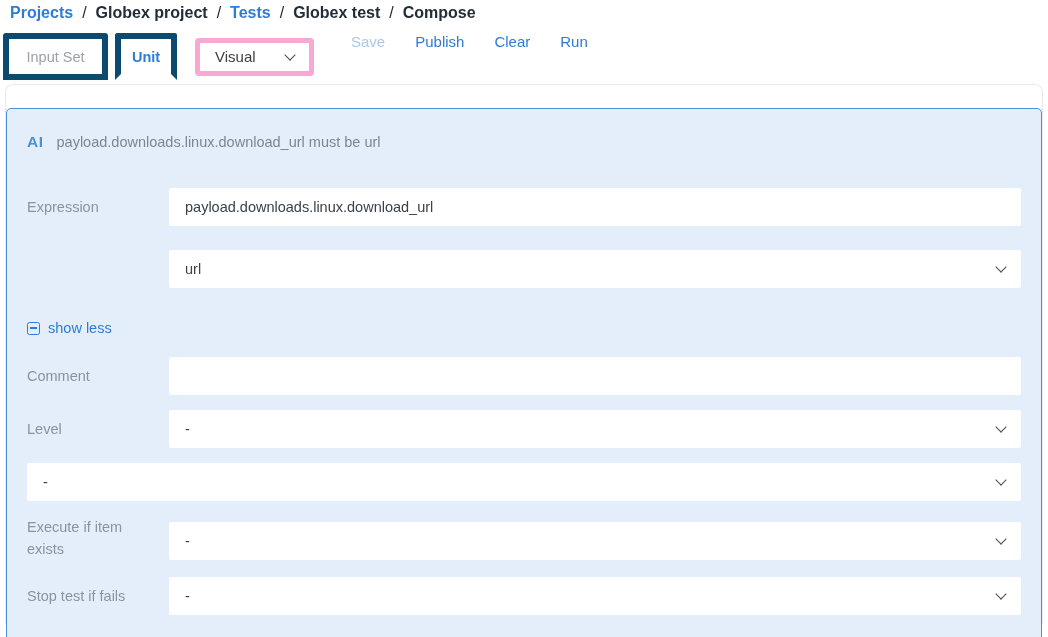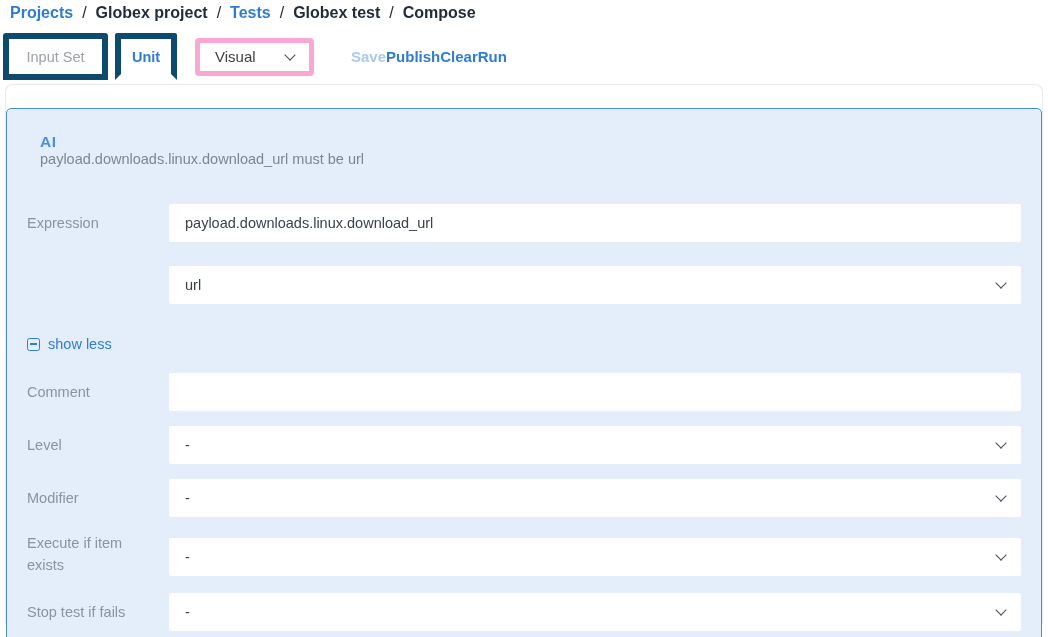--- a/index.html
+++ b/index.html
@@ -16,33 +16,33 @@
   .toolbar { display:flex; align-items:stretch; height:47px; margin:11px 0 0 3px; }
   .tab { background:#fff; border:6px solid #0c4a6e; border-radius:3px 3px 0 0;
     display:flex; align-items:center; justify-content:center;
     font-size:14.5px; cursor:pointer; }
   .tab.inactive { width:105px; color:#9aa1a8; margin-right:7px; }
   .tab.active { width:62px; color:#2e7cd5; font-weight:700; border-bottom-color:#ffffff; }
   .mode-select { width:119px; height:38px; align-self:center; margin-left:18px;
     border:5px solid #f9a8d4; border-radius:4px; background:#fff;
     display:flex; align-items:center; justify-content:space-between;
     padding:0 15px; font-size:15px; color:#404040; cursor:pointer; }
-  .actions { display:flex; align-items:center; margin-left:37px;
-    font-size:15px; font-weight:700; }
+  .actions { display:flex; align-items:flex-start; gap:30px; margin-left:37px;
+    font-size:15px; font-weight:400; }
   .action-link { color:#2e7cd5; cursor:pointer; }
   .action-link.disabled { color:#a9c9ee; cursor:default; }
 
   
   .content-shell { margin:4px 5px 0; border:1px solid #e7eaee; border-bottom:none;
     border-radius:8px 8px 0 0; padding:23px 0 0; background:#fff; height:540px; }
 
   
   .panel { border:1.5px solid #4b90d7; border-radius:5px; background:#e3eefa;
     padding:24px 20px 40px; min-height:560px; }
-  .panel-header { display:flex; align-items:baseline; margin-bottom:37px;flex-direction:column; }
+  .panel-header { display:flex; align-items:baseline; margin-bottom:37px; }
   .ai-badge { color:#4a90d9; font-weight:700; font-size:15.5px; letter-spacing:.5px; }
   .summary { color:#7d868f; font-size:14.5px; margin-left:13px; }
 
   .field-row { display:flex; align-items:flex-end; }
   .field-label { width:142px; flex:0 0 142px; color:#8b939c; font-size:14.5px;
     line-height:22px; align-self:center; padding-right:10px; }
   .text-input { flex:1; height:38px; border:none; outline:none; border-radius:2px;
     background:#ffffff; padding:6px 16px; font-size:14.5px; color:#39424c;
     font-family:"Liberation Sans", sans-serif; }
   .select { flex:1; height:38px; border-radius:2px; background:#ffffff;
@@ -128,21 +128,20 @@
 
     <div class="field-row row-level">
       <div class="field-label">Level</div>
       <div class="select">
         <span>-</span>
         <span class="chev"></span>
       </div>
     </div>
 
     <div class="field-row row-modifier">
-      <div class="field-label">Modifier</div>
       <div class="select">
         <span>-</span>
         <span class="chev"></span>
       </div>
     </div>
 
     <div class="field-row row-execute">
       <div class="field-label">Execute if item exists</div>
       <div class="select">
         <span>-</span>

